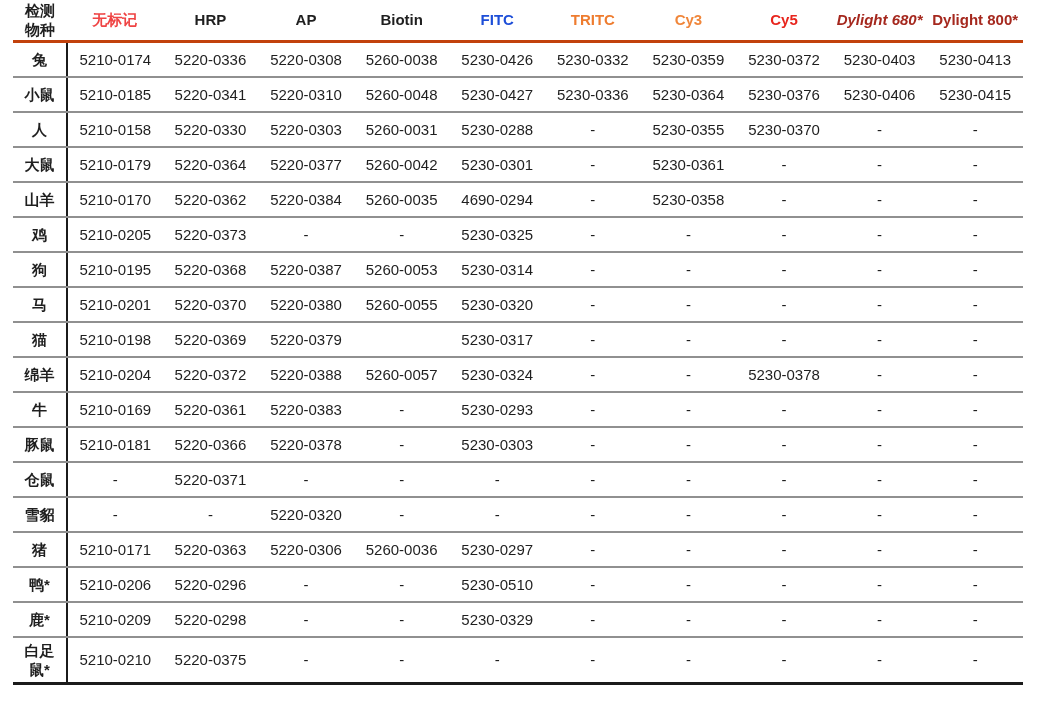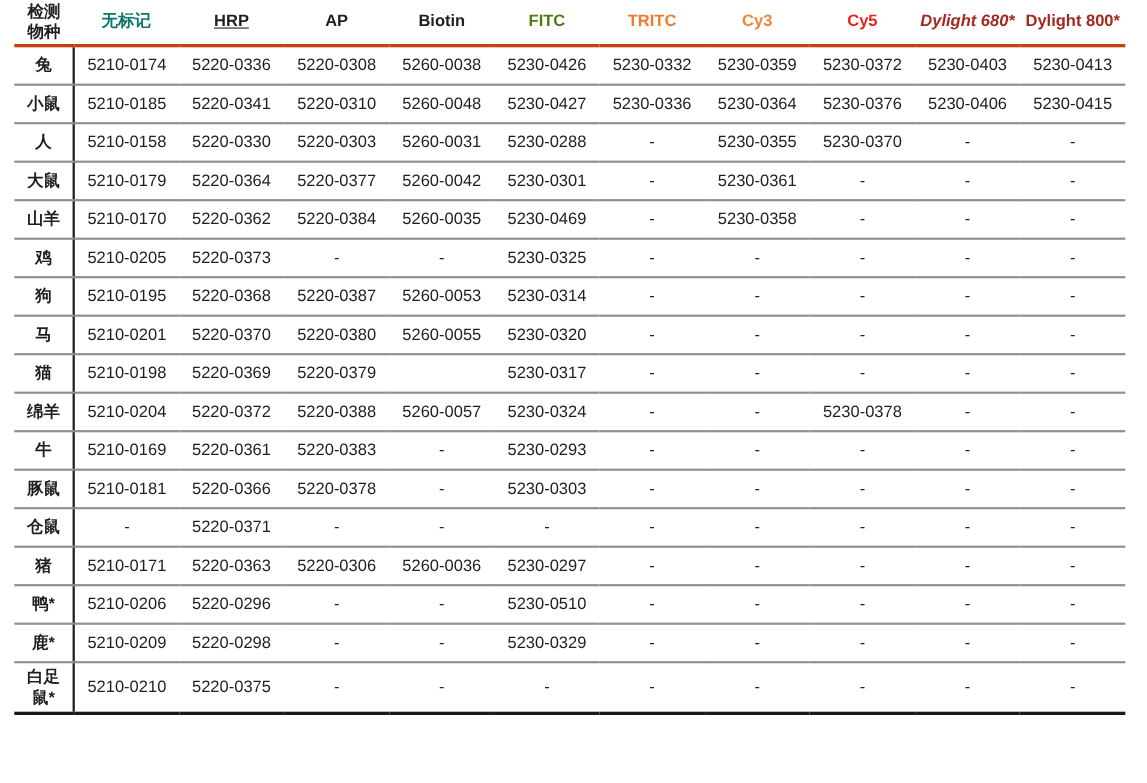--- a/index.html
+++ b/index.html
@@ -74,25 +74,25 @@
         <col class="data-col">
         <col class="data-col">
         <col class="data-col">
         <col class="data-col">
         <col class="data-col">
         <col class="data-col">
       </colgroup>
     <thead>
       <tr id="head-row">
         <th class="species-h">检测物种</th>
-      <th style="color: #0f766e;">无标记</th>
-          <th style="color: rgb(31, 31, 31); text-decoration: underline;">HRP</th>
+      <th style="color: #ef4444;">无标记</th>
+          <th style="color: rgb(31, 31, 31);">HRP</th>
           <th style="color: rgb(31, 31, 31); text-align: center;">AP</th>
           <th style="color: rgb(31, 31, 31);">Biotin</th>
-          <th style="color: #4d7c0f;">FITC</th>
+          <th style="color: #1d4ed8;">FITC</th>
           <th style="color: rgb(238, 124, 47);">TRITC</th>
           <th style="color: rgb(240, 134, 58);">Cy3</th>
           <th style="color: rgb(232, 37, 29);">Cy5</th>
           <th style="color: rgb(165, 40, 30); font-style: italic;">Dylight 680*</th>
           <th style="color: rgb(165, 40, 30);">Dylight 800*</th>
         </tr>
     </thead>
     <tbody id="table-body">
         <tr>
           <td class="species">兔</td>
@@ -145,21 +145,21 @@
           <td>-</td>
           <td>-</td>
           <td>-</td>
         </tr>
         <tr>
           <td class="species">山羊</td>
           <td>5210-0170</td>
           <td>5220-0362</td>
           <td>5220-0384</td>
           <td>5260-0035</td>
-          <td>5230-0469</td>
+          <td>4690-0294</td>
           <td>-</td>
           <td>5230-0358</td>
           <td>-</td>
           <td>-</td>
           <td>-</td>
         </tr>
         <tr>
           <td class="species">鸡</td>
           <td>5210-0205</td>
           <td>5220-0373</td>
@@ -257,20 +257,33 @@
           <td>-</td>
           <td>-</td>
           <td>-</td>
           <td>-</td>
           <td>-</td>
           <td>-</td>
           <td>-</td>
           <td>-</td>
         </tr>
         <tr>
+          <td class="species">雪貂</td>
+          <td>-</td>
+          <td>-</td>
+          <td>5220-0320</td>
+          <td>-</td>
+          <td>-</td>
+          <td>-</td>
+          <td>-</td>
+          <td>-</td>
+          <td>-</td>
+          <td>-</td>
+        </tr>
+        <tr>
           <td class="species">猪</td>
           <td>5210-0171</td>
           <td>5220-0363</td>
           <td>5220-0306</td>
           <td>5260-0036</td>
           <td>5230-0297</td>
           <td>-</td>
           <td>-</td>
           <td>-</td>
           <td>-</td>

